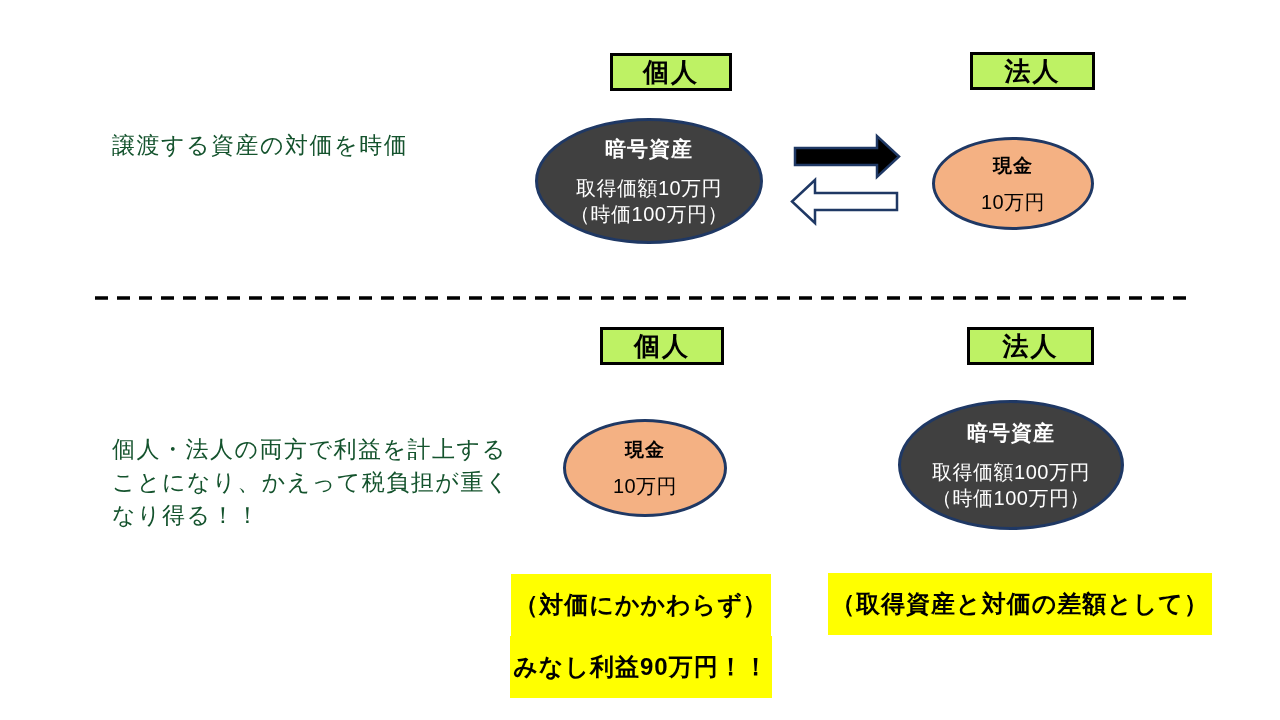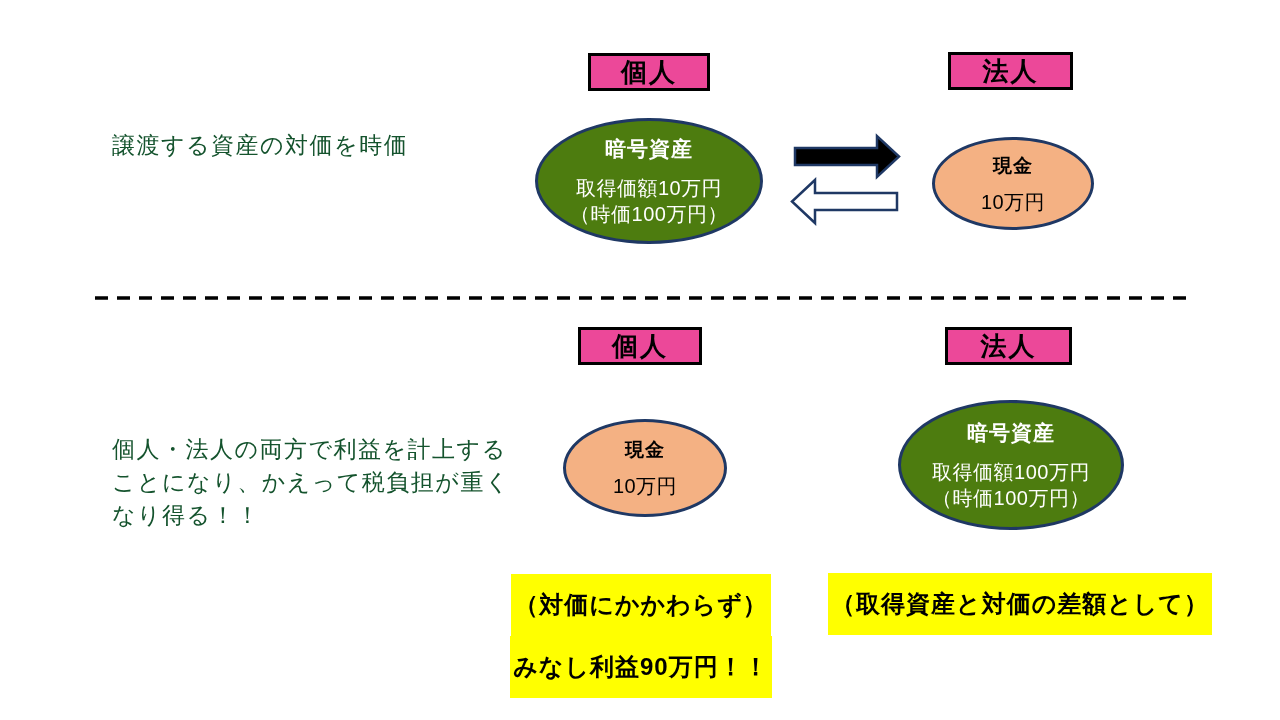--- a/index.html
+++ b/index.html
@@ -7,30 +7,30 @@
     position:relative; width:1280px; height:720px; background:#ffffff;
     font-family:"Liberation Sans", sans-serif; color:#000; overflow:hidden;
   }
   .note {
     position:absolute; font-size:23px; line-height:35px; letter-spacing:1.5px;
     color:#14532d; font-weight:400; white-space:nowrap;
   }
   .note-top { left:112px; top:128px; }
   .note-bottom { left:112px; top:433px; line-height:33px; }
   .label-box {
-    position:absolute; box-sizing:border-box; border:3px solid #000; background:#ec4899;
+    position:absolute; box-sizing:border-box; border:3px solid #000; background:#bef264;
     display:flex; align-items:center; justify-content:center;
-    font-size:26px; font-weight:bold; letter-spacing:2px;
+    font-size:26px; font-weight:bold; letter-spacing:2px;margin-left:22px;
   }
   .ellipse {
     position:absolute; box-sizing:border-box; border-radius:50%;
     border:3px solid #1F3864; display:flex; flex-direction:column;
     align-items:center; justify-content:center; text-align:center;
   }
-  .ellipse.blue { background:#4d7c0f; color:#ffffff; }
+  .ellipse.blue { background:#404040; color:#ffffff; }
   .ellipse.orange { background:#F4B183; color:#000000; }
   .ellipse .e-title { font-size:21px; font-weight:bold; letter-spacing:1px; }
   .ellipse .e-line { font-size:20px; letter-spacing:0.5px; line-height:26px; }
   .ellipse .gap-lg { margin-bottom:12px; }
   .ellipse .gap-sm { margin-bottom:10px; }
   .arrows { position:absolute; left:790px; top:133px; }
   .divider { position:absolute; left:95px; top:294px; }
   .result {
     position:absolute; text-align:center; font-size:24px; font-weight:bold;
     line-height:30px; letter-spacing:1px;

